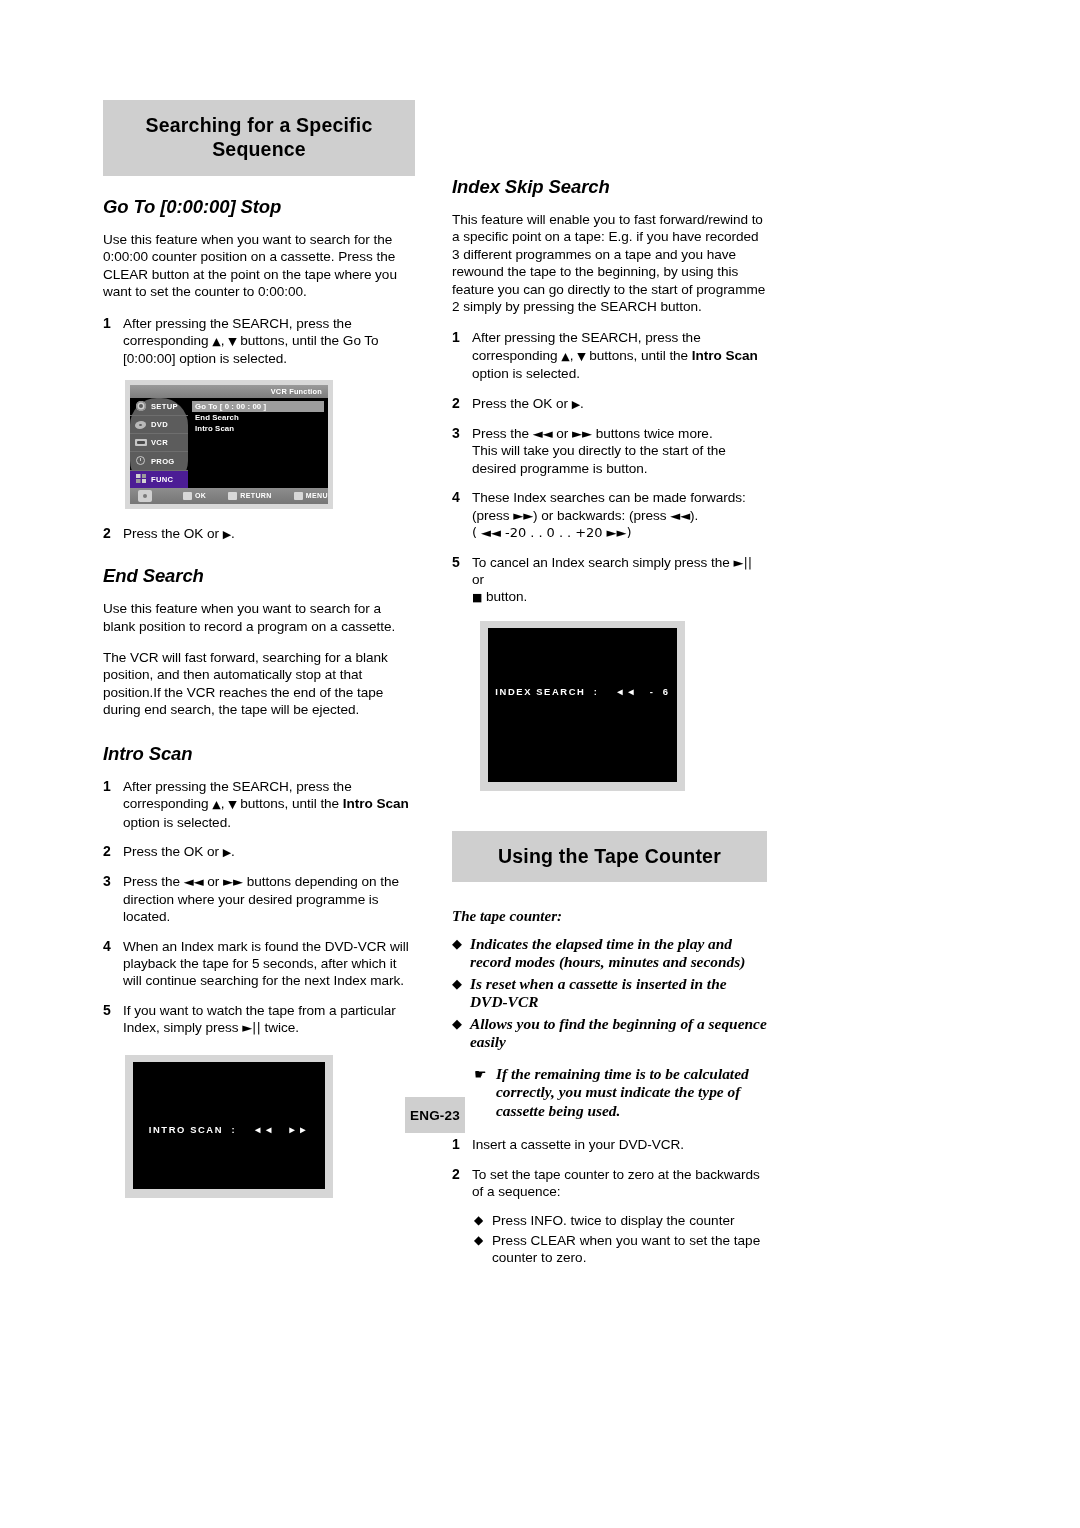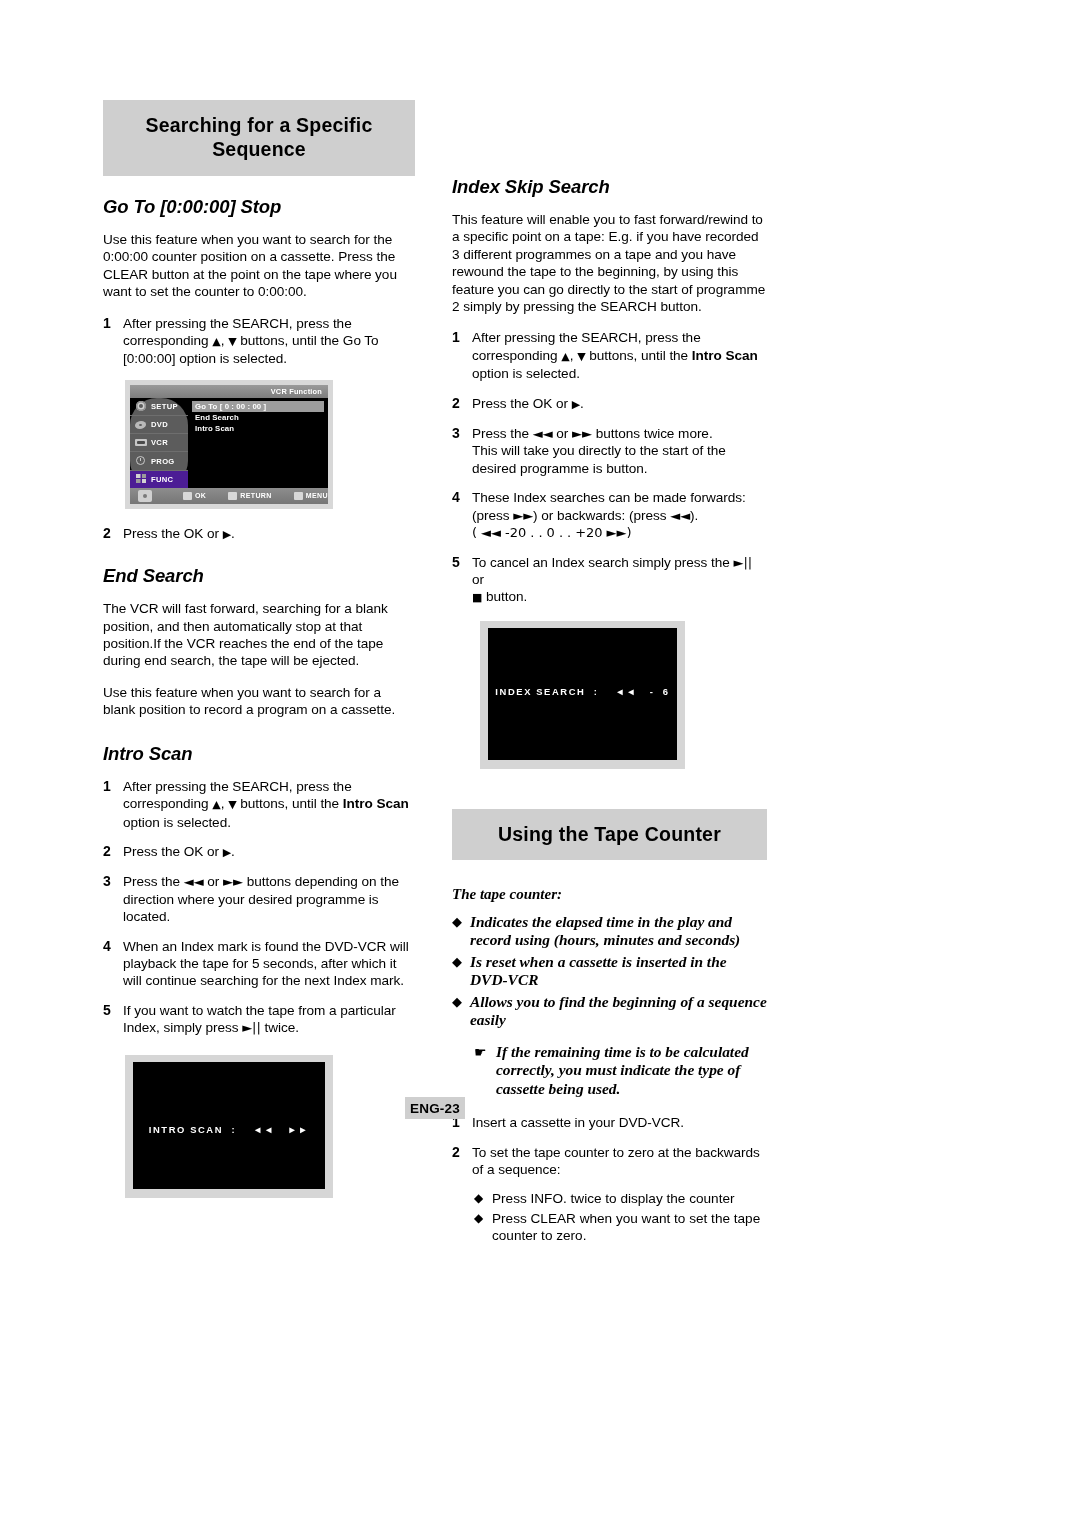--- a/index.html
+++ b/index.html
@@ -351,32 +351,32 @@
 
   .screen-intro {
     width: 208px;
     height: 143px;
     margin: 18px 0 0 22px;
   }
   .screen-intro .osd-text { top: 62px; }
 
   .screen-index {
     width: 205px;
-    height: 148px;
+    height: 170px;
     margin: 14px 0 0 28px;
   }
   .screen-index .osd-text { top: 58px; }
 
   
   .page-badge {
     position: absolute;
     left: 405px;
     top: 1097px;
     width: 60px;
-    height: 22px;
+    height: 36px;
     background: #cfcfcf;
     display: flex;
     align-items: center;
     justify-content: center;
     font-weight: bold;
     font-size: 13.5px;
     letter-spacing: 0.2px;
   }
 
   .sym { font-family: "DejaVu Sans", sans-serif; font-size: 11px; }
@@ -455,22 +455,22 @@
     </div>
 
     <div class="steps" style="margin-top:16px;">
       <div class="step">
         <div class="step-num">2</div>
         <div class="step-txt"><span>Press the OK or </span><span class="sym">▶</span><span>.</span></div>
       </div>
     </div>
 
     <div class="subhead">End Search</div>
+    <p class="body">Use this feature when you want to search for a blank position to record a program on a cassette.</p>
     <p class="body">The VCR will fast forward, searching for a blank position, and then automatically stop at that position.If the VCR reaches the end of the tape during end search, the tape will be ejected.</p>
-    <p class="body">Use this feature when you want to search for a blank position to record a program on a cassette.</p>
 
     <div class="subhead" style="margin-top:24px;">Intro Scan</div>
 
     <div class="steps">
       <div class="step">
         <div class="step-num">1</div>
         <div class="step-txt"><span>After pressing the SEARCH, press the corresponding </span><span class="sym">▲</span><span>, </span><span class="sym">▼</span><span> buttons, until the </span><b>Intro Scan</b><span> option is selected.</span></div>
       </div>
       <div class="step">
         <div class="step-num">2</div>
@@ -533,21 +533,21 @@
       </div>
     </div>
 
     <div class="section-bar" style="margin-top:40px;">Using the Tape Counter</div>
 
     <div class="tapecounter-lead">The tape counter:</div>
 
     <div class="bullet-list">
       <div class="bullet ital">
         <span class="bullet-mark">◆</span>
-        <span class="bullet-txt">Indicates the elapsed time in the play and record using (hours, minutes and seconds)</span>
+        <span class="bullet-txt">Indicates the elapsed time in the play and record modes (hours, minutes and seconds)</span>
       </div>
       <div class="bullet ital">
         <span class="bullet-mark">◆</span>
         <span class="bullet-txt">Is reset when a cassette is inserted in the DVD-VCR</span>
       </div>
       <div class="bullet ital">
         <span class="bullet-mark">◆</span>
         <span class="bullet-txt">Allows you to find the beginning of a sequence easily</span>
       </div>
     </div>

